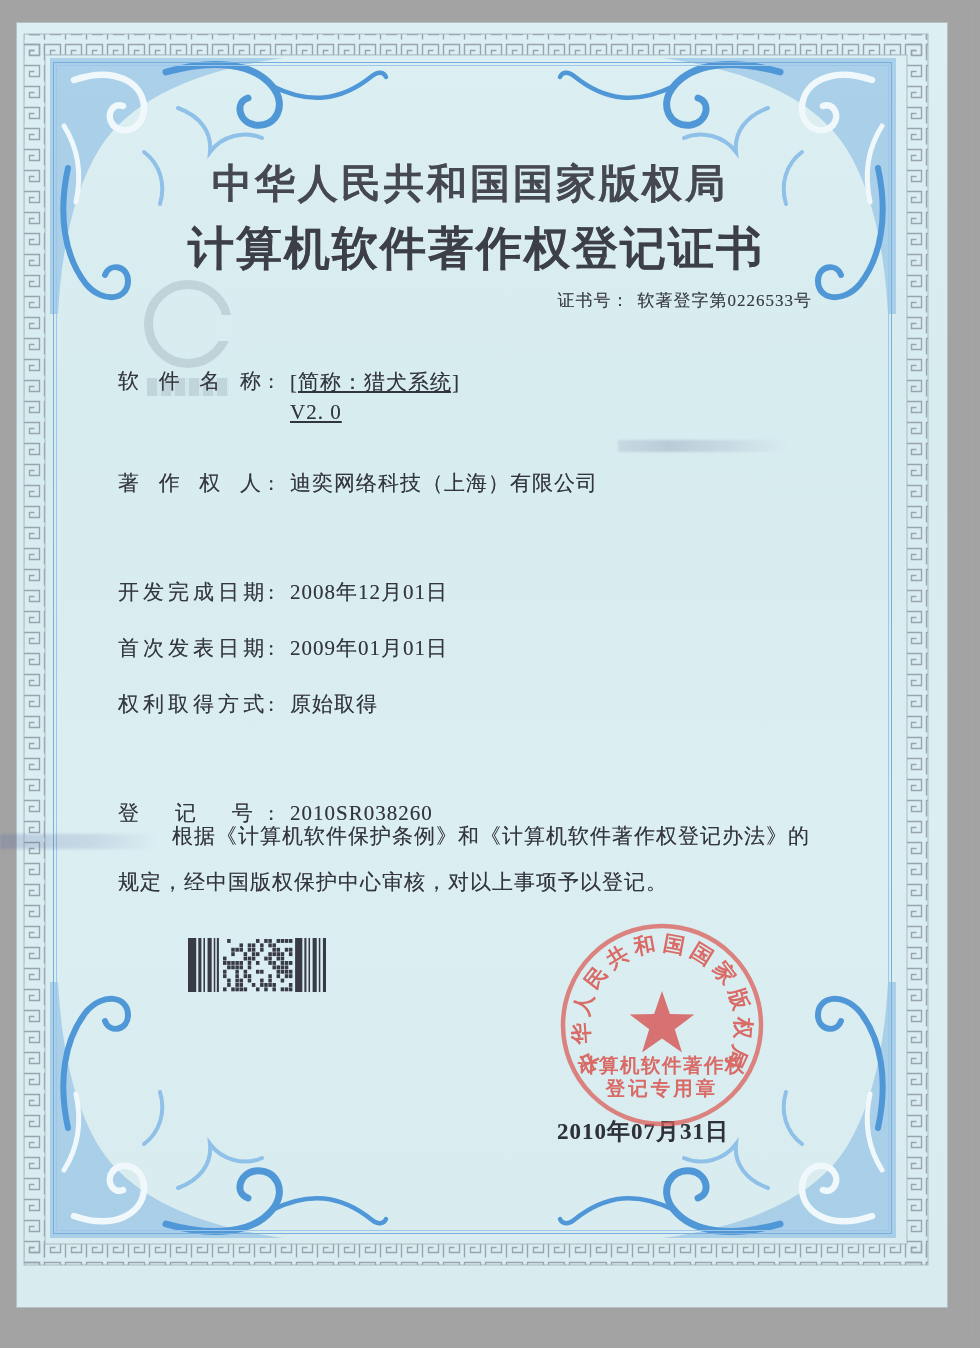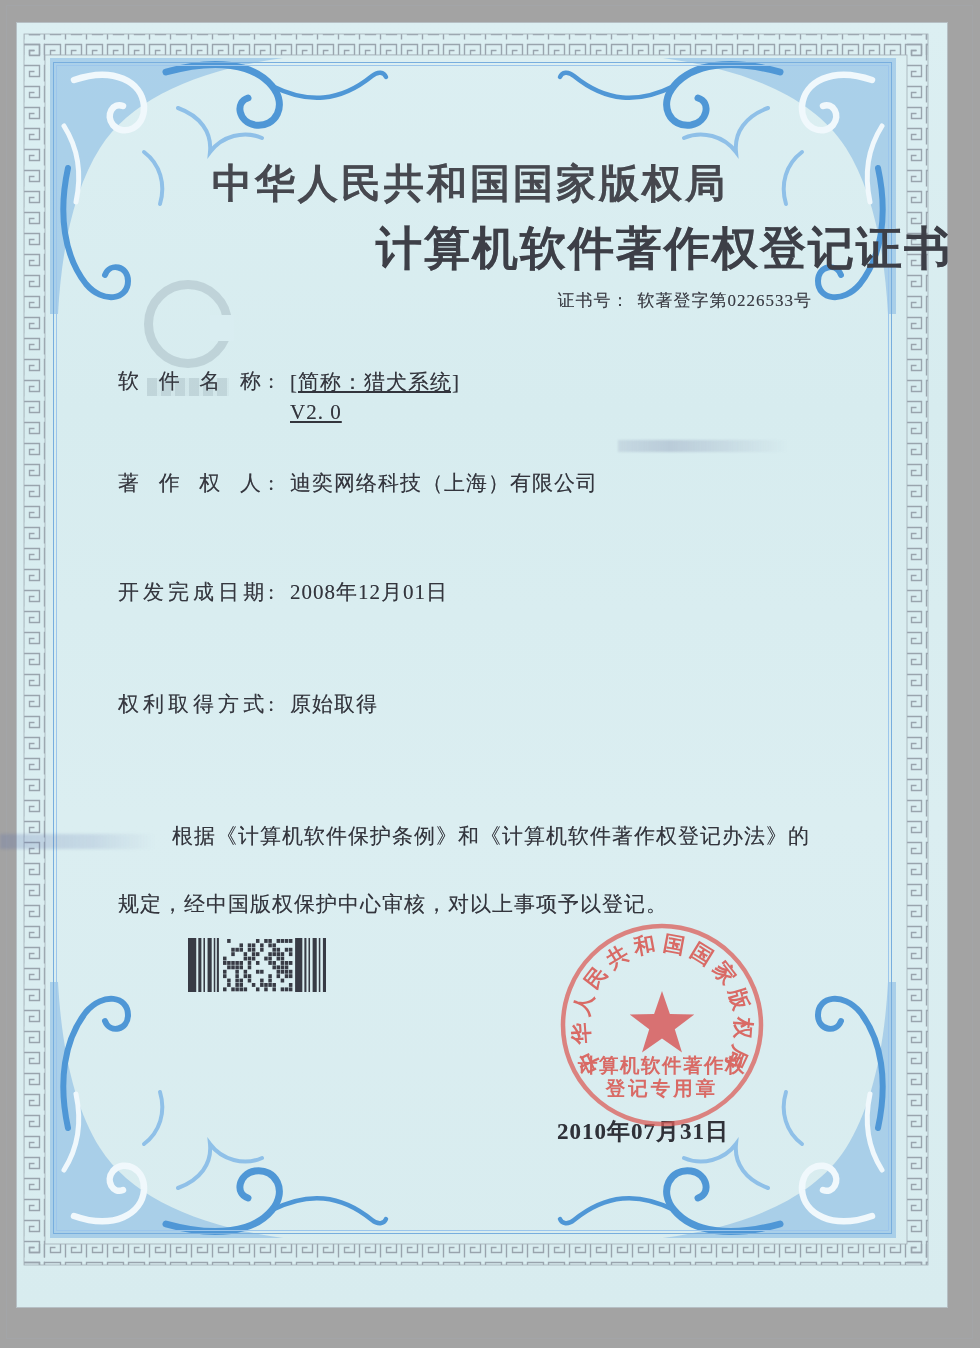--- a/index.html
+++ b/index.html
@@ -21,21 +21,21 @@
     position:absolute; left:53px; top:62px; right:88px; bottom:114px;
     border:1px solid #78aede; z-index:1; pointer-events:none;
   }
   .rule::after{content:""; position:absolute; inset:2px; border:1px solid #9cc6ec;}
   .txt{position:absolute; z-index:2; text-shadow:0 0 0.6px rgba(58,60,68,.5);}
   .authority{
     left:0; right:40px; top:156px; text-align:center;
     font-size:40px; font-weight:700; letter-spacing:3px; color:#46484f;
   }
   .cert-title{
-    left:0; right:28px; top:218px; text-align:right;
+    left:0; right:28px; top:218px; text-align:center;
     font-size:46px; font-weight:700; letter-spacing:2px; color:#3d3f47;
   }
   .certno{right:168px; top:289px; font-size:17px; letter-spacing:1px; color:#3c3e46; display:flex;}
   .certno .lab{margin-right:8px;}
   .row{left:118px; display:flex; font-size:21px; line-height:30px;margin-top:34px;}
   .row .lbl{width:156px; flex:0 0 156px; text-align:justify; text-align-last:justify; color:#35373f;}
   .row .val{margin-left:16px; letter-spacing:1px; color:#33353d; white-space:nowrap;}
   .subval{left:290px; font-size:21px; letter-spacing:1px; color:#33353d;text-decoration:underline;}
   .stmt{font-size:21px; letter-spacing:1px; color:#33353d; white-space:nowrap;}
   .seal-date{
@@ -134,30 +134,38 @@
   <div class="txt row" style="top:434px">
     <span class="lbl">著 作 权 人:</span>
     <span class="val">迪奕网络科技（上海）有限公司</span>
   </div>
 
   <div class="txt row" style="top:543px">
     <span class="lbl">开发完成日期:</span>
     <span class="val">2008年12月01日</span>
   </div>
 
+  <div class="txt row" style="top:599px">
+    <span class="lbl">首次发表日期:</span>
+    <span class="val">2009年01月01日</span>
+  </div>
 
   <div class="txt row" style="top:655px">
     <span class="lbl">权利取得方式:</span>
     <span class="val">原始取得</span>
   </div>
 
 
+  <div class="txt row" style="top:764px">
+    <span class="lbl">登  记  号:</span>
+    <span class="val">2010SR038260</span>
+  </div>
 
   <div class="txt stmt" style="left:172px; top:822px">根据《计算机软件保护条例》和《计算机软件著作权登记办法》的</div>
-  <div class="txt stmt" style="left:118px; top:890px">规定，经中国版权保护中心审核，对以上事项予以登记。</div>
+  <div class="txt stmt" style="left:118px; top:868px">规定，经中国版权保护中心审核，对以上事项予以登记。</div>
 
   <svg id="bc" class="barcode" viewBox="0 0 134 54" preserveAspectRatio="none">
       <rect x="0" y="0" width="8" height="54" fill="#383b45"></rect>
       <rect x="10" y="0" width="3" height="54" fill="#383b45"></rect>
       <rect x="15" y="0" width="1.5" height="54" fill="#383b45"></rect>
       <rect x="19" y="0" width="4" height="54" fill="#383b45"></rect>
       <rect x="25" y="0" width="1.5" height="54" fill="#383b45"></rect>
       <rect x="28" y="0" width="2" height="54" fill="#383b45"></rect>
       <rect x="104" y="0" width="7" height="54" fill="#383b45"></rect>
       <rect x="113" y="0" width="2" height="54" fill="#383b45"></rect>

